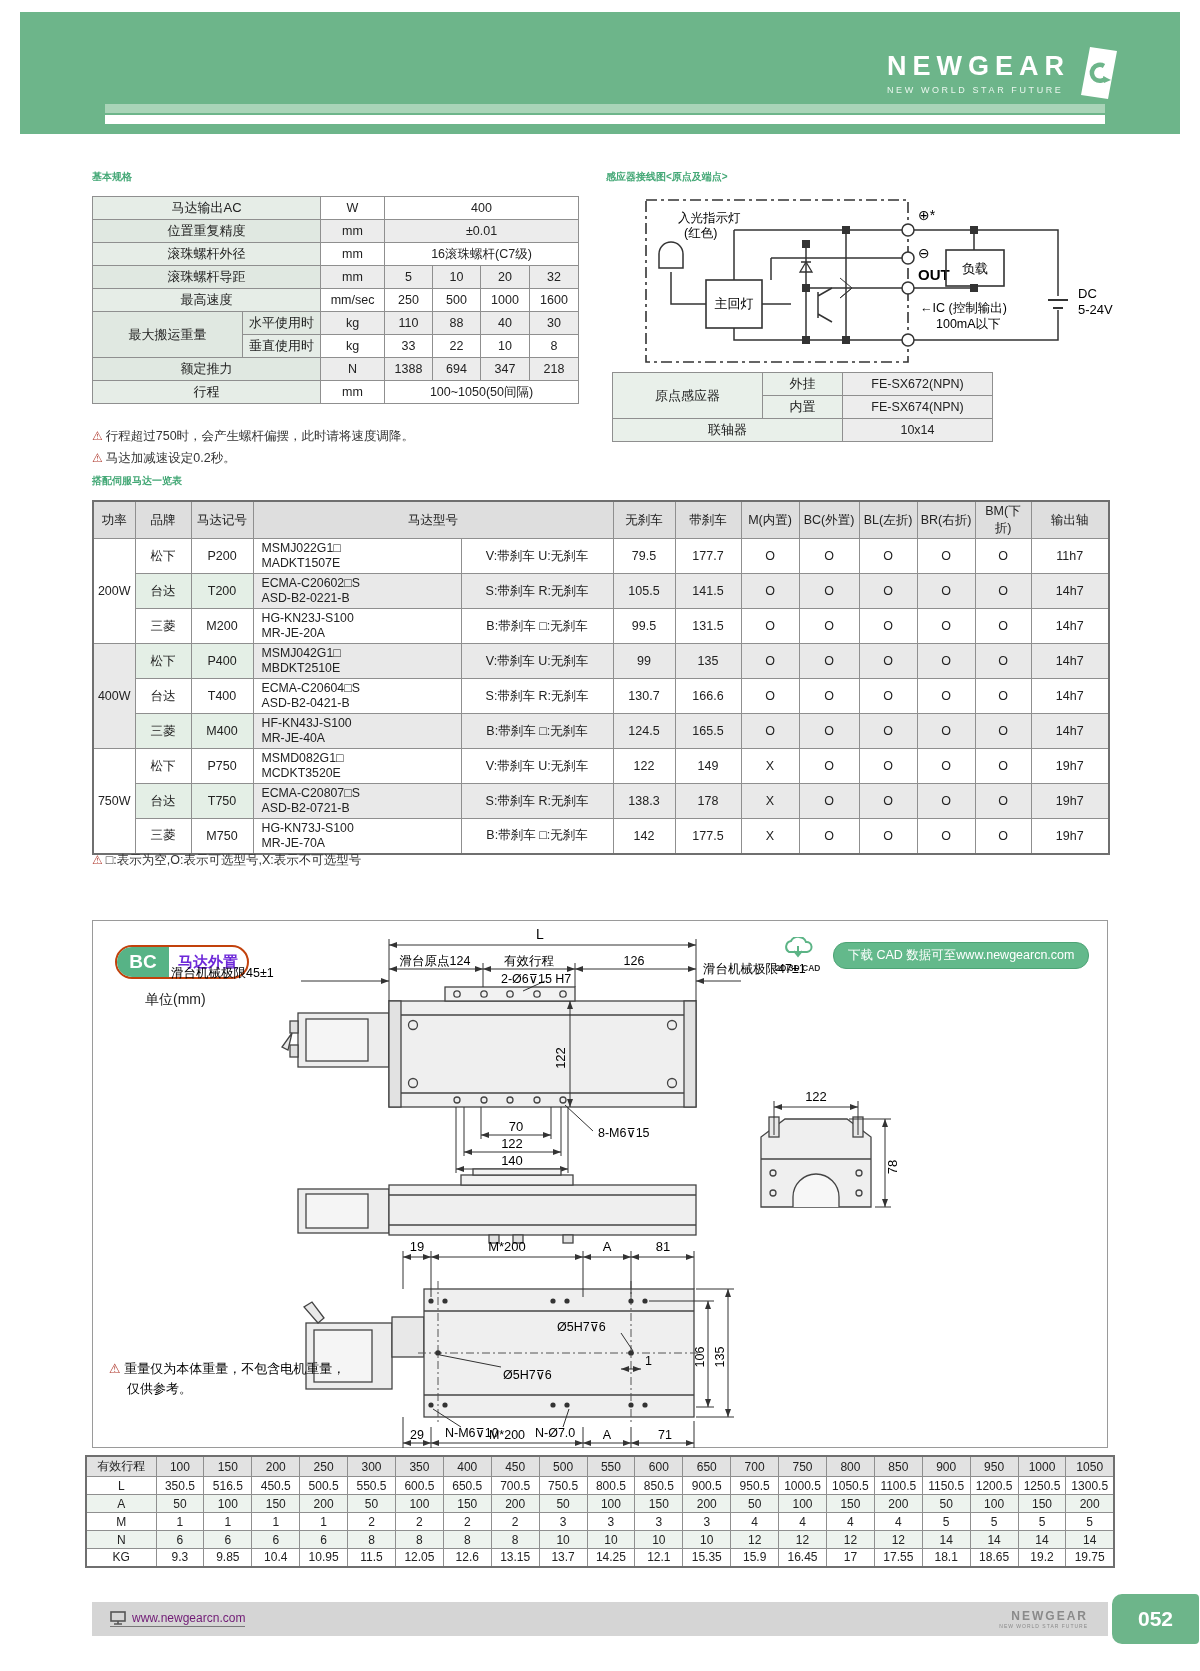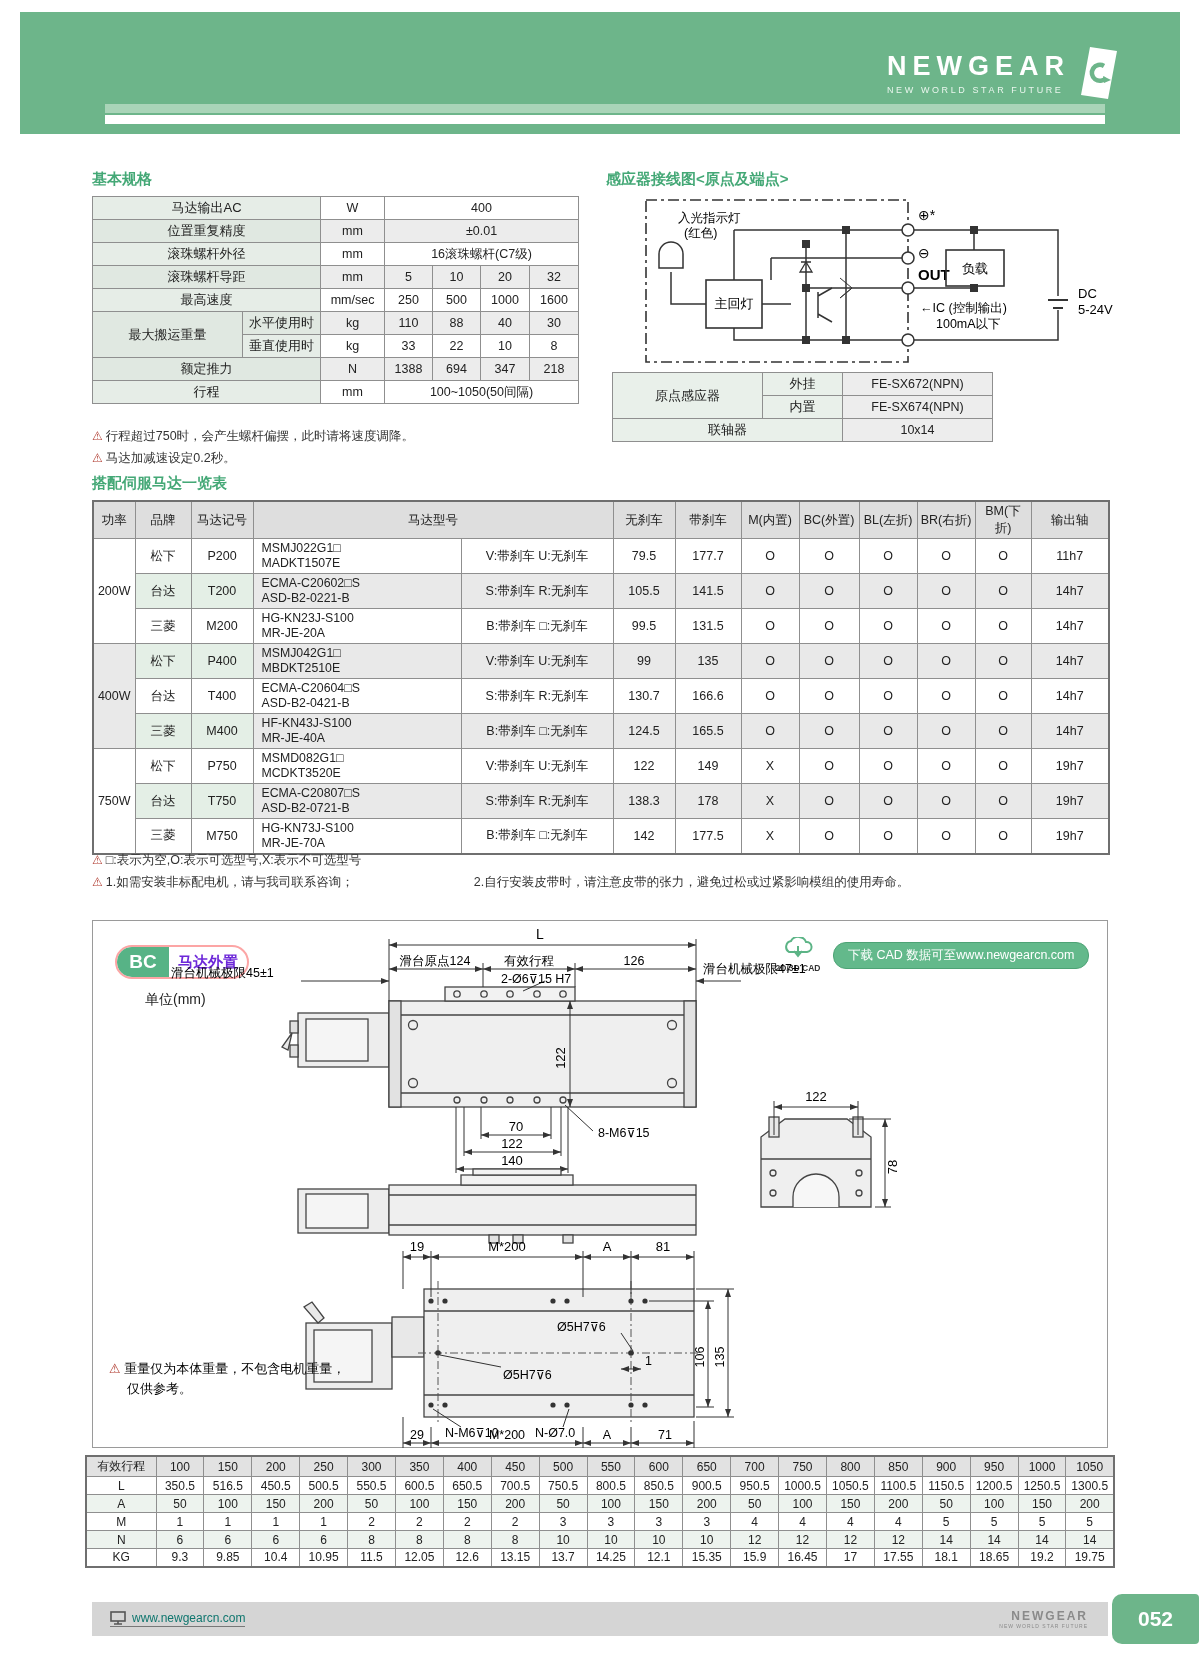--- a/index.html
+++ b/index.html
@@ -9,21 +9,21 @@
   
   .band { position:absolute; left:20px; top:12px; width:1160px; height:122px; background:#6db58a; }
   .stripe-light { position:absolute; left:85px; top:92px; width:1000px; height:9px; background:#a9d4b8; }
   .stripe-white { position:absolute; left:85px; top:103px; width:1000px; height:9px; background:#ffffff; }
   .logo { position:absolute; right:62px; top:34px; display:flex; align-items:center; gap:10px; }
   .logo-text { text-align:left; }
   .logo-name { color:#fff; font-weight:bold; font-size:27px; letter-spacing:6px; }
   .logo-tag { color:#eaf6ee; font-size:9px; letter-spacing:2.6px; margin-top:3px; }
 
   
-  .sec-title { position:absolute; font-size:15px; font-weight:bold; color:#44a876; }
+  .sec-title { position:absolute; font-size:10px; font-weight:bold; color:#44a876; }
 
   
   table { border-collapse:collapse; table-layout:fixed; }
   td, th { border:1px solid #8f8f8f; font-size:12.5px; text-align:center; padding:1px 2px; overflow:hidden; }
 
   #basic-table { position:absolute; left:92px; top:196px; width:486px; }
   #basic-table td { height:23px; background:#fff; }
   #basic-table td.lbl { background:#e6ede7; font-size:13px; }
   #basic-table tr.alt td { background:#ececec; }
   #basic-table tr.alt td.lbl { background:#e0e8e1; }
@@ -39,37 +39,37 @@
 
   #motor-table { position:absolute; left:92px; top:500px; width:1016px; border:2px solid #6f6f6f; }
   #motor-table th { height:25px; background:#dedede; font-weight:normal; font-size:12.5px; }
   #motor-table td { height:35px; background:#fff; }
   #motor-table td.model { text-align:left; padding-left:8px; font-size:12.3px; line-height:15px; }
   #motor-table tr.alt td { background:#e9e9e9; }
   #motor-table tr.alt td.brand, #motor-table tr.alt td.code { background:#e4efe6; }
   #motor-table td.power { background:#fff; }
 
   #panel { position:absolute; left:92px; top:920px; width:1016px; height:528px; border:1px solid #9a9a9a; background:#fff; }
-  .bc-badge { position:absolute; left:22px; top:24px; width:134px; height:34px; border:2px solid #fca5a5; border-radius:17px; background:#fff; display:flex; align-items:center; overflow:hidden; }
+  .bc-badge { position:absolute; left:22px; top:24px; width:134px; height:34px; border:2px solid #c2410c; border-radius:17px; background:#fff; display:flex; align-items:center; overflow:hidden; }
   .bc-green { width:52px; height:100%; background:#57b386; color:#fff; font-weight:bold; font-size:19px; display:flex; align-items:center; justify-content:center; border-radius:14px 0 0 14px; }
   .bc-label { flex:1; text-align:center; font-weight:bold; font-size:15px; color:#6d28d9; }
   .unit-label { position:absolute; left:52px; top:70px; font-size:14px; color:#222; }
   .cad-wrap { position:absolute; left:676px; top:16px; display:flex; align-items:center; gap:6px; }
   .cad-cloud { width:58px; text-align:center; }
   .cad-cloud .cc-txt { font-size:8.5px; font-weight:bold; color:#333; }
   .cad-pill { background:#63b98b; color:#fff; font-size:12.5px; border-radius:13px; padding:4px 14px; white-space:nowrap; border:1px solid #4da375; }
   #draw-svg { position:absolute; left:0; top:0; }
 
   #stroke-table { position:absolute; left:85px; top:1455px; width:1030px; border:2px solid #6f6f6f; }
   #stroke-table td { height:18px; font-size:12px; background:#fff; }
   #stroke-table tr.head td { background:#e2e2e2; }
   #stroke-table tr.tint td { background:#edf3ee; }
 
   .footer-bar { position:absolute; left:92px; top:1602px; width:1016px; height:34px; background:#d5d5d5; display:flex; align-items:center; }
-  .footer-url { display:flex; align-items:center; gap:6px; margin-left:18px; font-size:12px; color:#0f766e; border-bottom:1px solid #777; padding-bottom:1px; }
+  .footer-url { display:flex; align-items:center; gap:6px; margin-left:18px; font-size:12px; color:#701a75; border-bottom:1px solid #777; padding-bottom:1px; }
   .footer-logo { margin-left:auto; margin-right:20px; color:#8a8a8a; font-weight:bold; font-size:12px; letter-spacing:2px; display:flex; flex-direction:column; align-items:flex-end; }
   .footer-logo .fl-tag { font-size:5px; letter-spacing:1px; font-weight:normal; }
   .page-badge { position:absolute; left:1112px; top:1594px; width:87px; height:50px; background:#6db58a; border-radius:10px 4px 4px 10px; color:#fff; font-weight:bold; font-size:21px; display:flex; align-items:center; justify-content:center; }
 
   svg text { font-family:"Liberation Sans","DejaVu Sans",sans-serif; }
 </style>
 </head>
 <body>
 
 <div class="page">
@@ -433,21 +433,20 @@
           <td>X</td>
           <td>O</td>
           <td>O</td>
           <td>O</td>
           <td>O</td>
           <td>19h7</td>
         </tr>
       </tbody>
   </table>
   <div class="warn-note" style="left:92px; top:852px;"><span class="warn-ico">⚠</span><span>□:表示为空,O:表示可选型号,X:表示不可选型号</span></div>
-  <div class="warn-note" style="left:92px; top:874px;"><span class="warn-ico">⚠</span><span>1.如需安装非标配电机，请与我司联系咨询；</span><span style="display:inline-block;width:120px;"></span><span>2.自行安装皮带时，请注意皮带的张力，避免过松或过紧影响模组的使用寿命。</span></div>
 
   <div id="panel">
     <div class="bc-badge">
       <div class="bc-green">BC</div>
       <div class="bc-label">马达外置</div>
     </div>
     <div class="unit-label">单位(mm)</div>
     <div class="cad-wrap">
       <div class="cad-cloud">
         <svg width="34" height="22">

